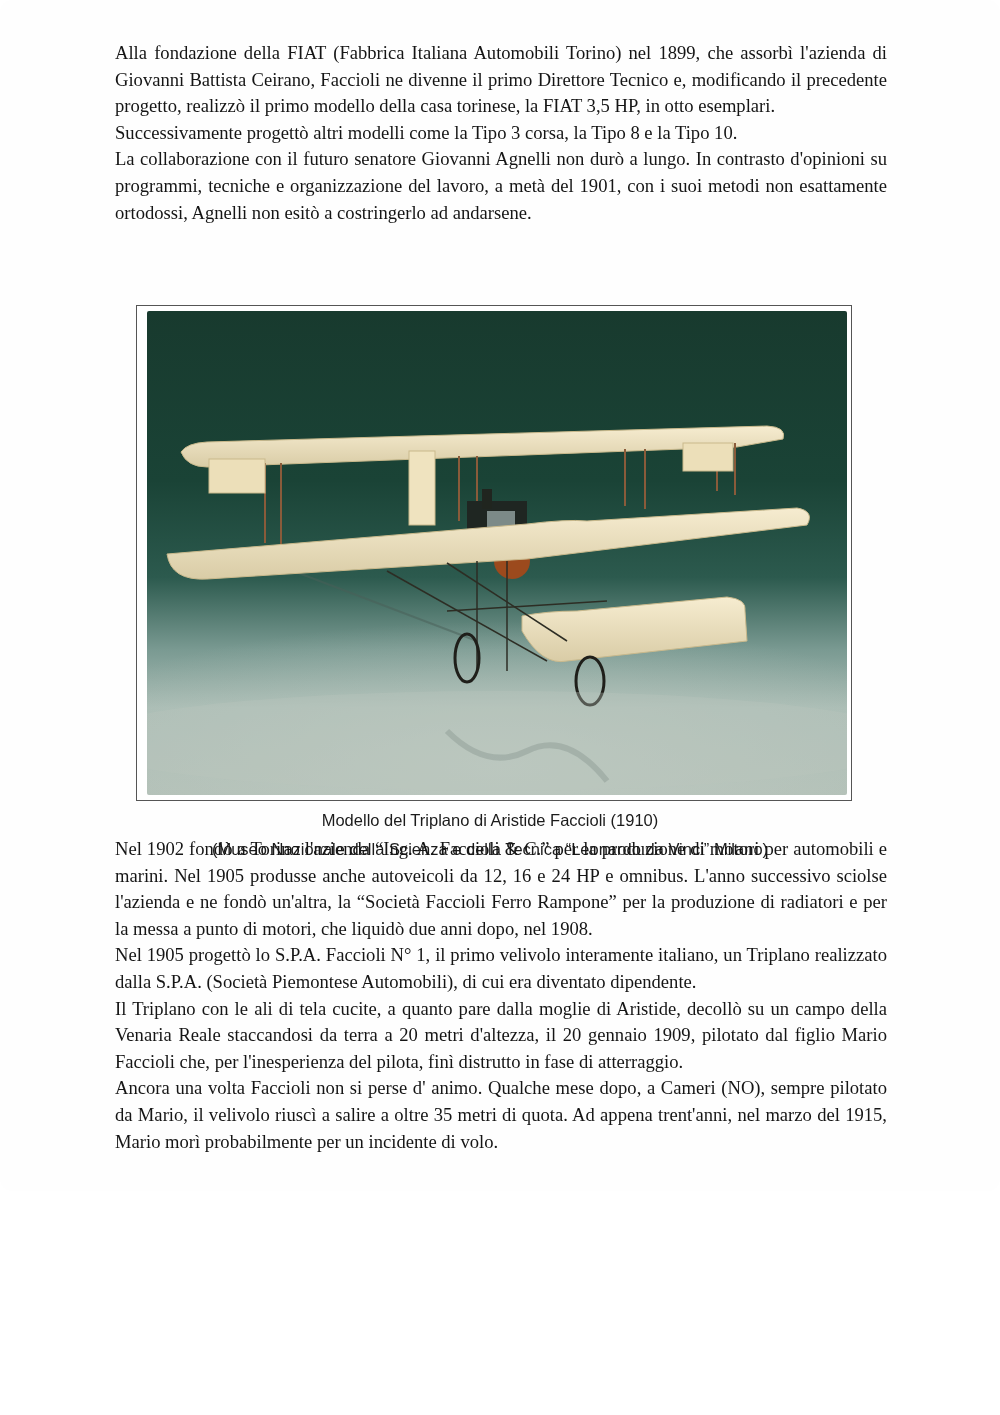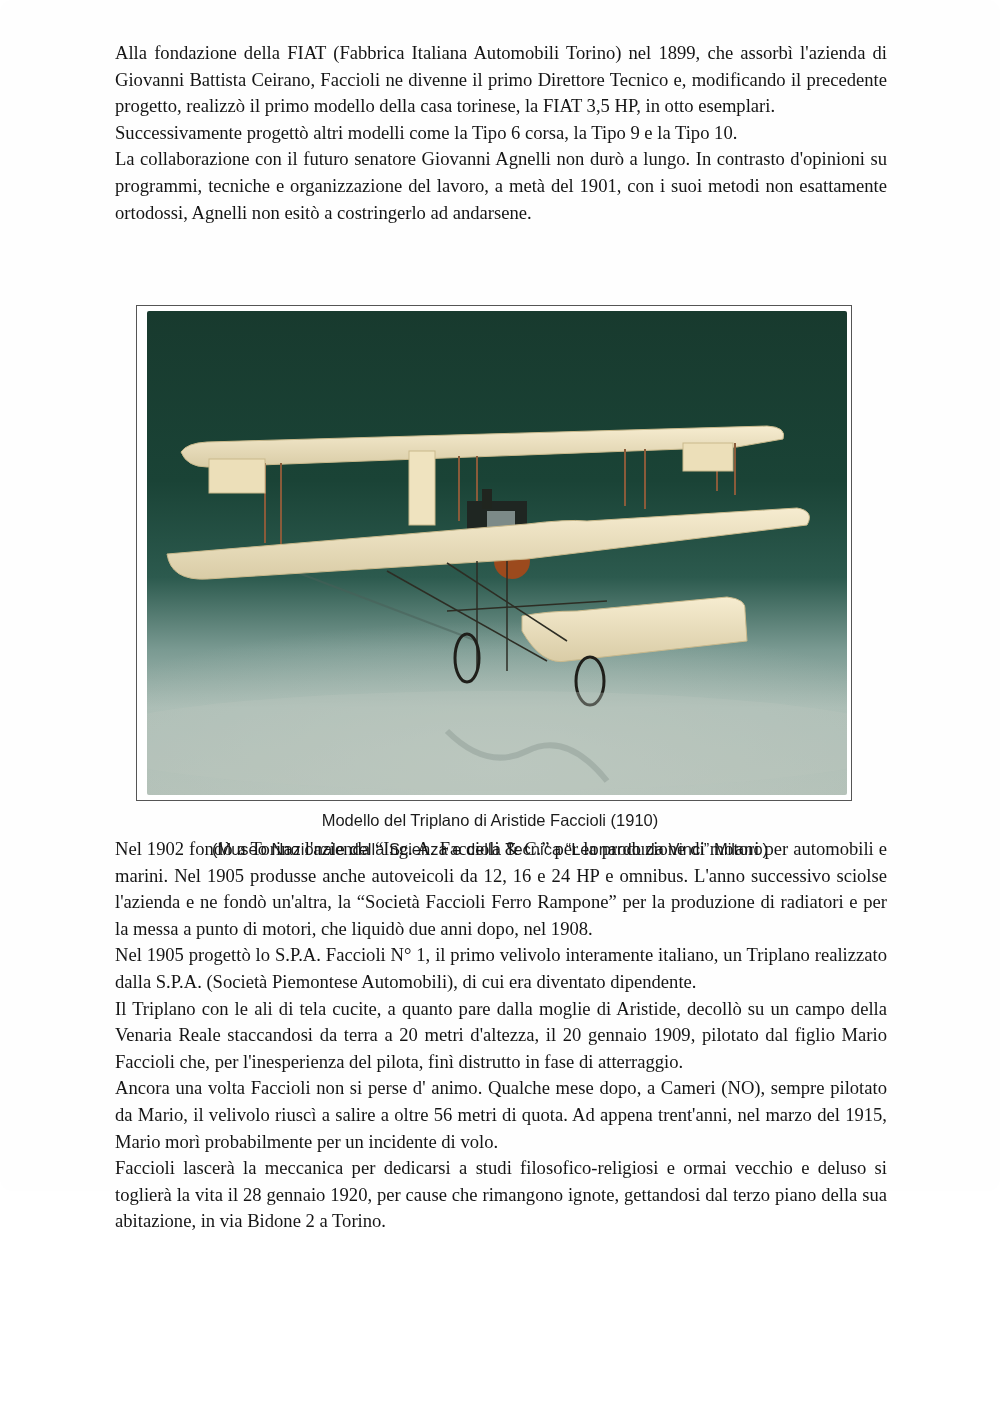--- a/index.html
+++ b/index.html
@@ -32,21 +32,21 @@
   .cap1 { top:811px; left:-10px; }
   .cap2 { top:840px; left:-10px; }
 </style>
 </head>
 <body>
 
 <div class="page">
 
   <div class="text-block block1">
     <p>Alla fondazione della FIAT (Fabbrica Italiana Automobili Torino) nel 1899, che assorbì l'azienda di Giovanni Battista Ceirano, Faccioli ne divenne il primo Direttore Tecnico e, modificando il precedente progetto, realizzò il primo modello della casa torinese, la FIAT 3,5 HP, in otto esemplari.</p>
-    <p>Successivamente progettò altri modelli come la Tipo 6 corsa, la Tipo 9 e la Tipo 10.</p>
+    <p>Successivamente progettò altri modelli come la Tipo 3 corsa, la Tipo 8 e la Tipo 10.</p>
     <p>La collaborazione con il futuro senatore Giovanni Agnelli non durò a lungo. In contrasto d'opinioni su programmi, tecniche e organizzazione del lavoro, a metà del 1901, con i suoi metodi non esattamente ortodossi, Agnelli non esitò a costringerlo ad andarsene.</p>
   </div>
 
   <div class="figure-frame">
     <div class="photo">
       <svg width="700" height="484" viewBox="0 0 700 484">
         <defs>
           <linearGradient id="wing" x1="0" y1="0" x2="0" y2="1">
             <stop offset="0" stop-color="#f6ecd0"></stop>
             <stop offset="1" stop-color="#d9cca6"></stop>
@@ -103,17 +103,16 @@
     </div>
   </div>
 
   <div class="caption cap1">Modello del Triplano di Aristide Faccioli (1910)</div>
   <div class="caption cap2">(Museo Nazionale della Scienza e della Tecnica “Leonardo da Vinci” Milano)</div>
 
   <div class="text-block block2">
     <p>Nel 1902 fondò a Torino l'azienda “Ing. A. Faccioli &amp; C.” per la produzione di motori per automobili e marini. Nel 1905 produsse anche autoveicoli da 12, 16 e 24 HP e omnibus. L'anno successivo sciolse l'azienda e ne fondò un'altra, la “Società Faccioli Ferro Rampone” per la produzione di radiatori e per la messa a punto di motori, che liquidò due anni dopo, nel 1908.</p>
     <p>Nel 1905 progettò lo S.P.A. Faccioli N° 1, il primo velivolo interamente italiano, un Triplano realizzato dalla S.P.A. (Società Piemontese Automobili), di cui era diventato dipendente.</p>
     <p>Il Triplano con le ali di tela cucite, a quanto pare dalla moglie di Aristide, decollò su un campo della Venaria Reale staccandosi da terra a 20 metri d'altezza, il 20 gennaio 1909, pilotato dal figlio Mario Faccioli che, per l'inesperienza del pilota, finì distrutto in fase di atterraggio.</p>
-    <p>Ancora una volta Faccioli non si perse d' animo. Qualche mese dopo, a Cameri (NO), sempre pilotato da Mario, il velivolo riuscì a salire a oltre 56 metri di quota. Ad appena trent'anni, nel marzo del 1915, Mario morì probabilmente per un incidente di volo.</p>
-    <p>Faccioli lascerà la meccanica per dedicarsi a studi filosofico-religiosi e ormai vecchio e deluso si toglierà la vita il 28 gennaio 1920, per cause che rimangono ignote, gettandosi dal terzo piano della sua abitazione, in via Bidone 2 a Torino.</p>
+    <p>Ancora una volta Faccioli non si perse d' animo. Qualche mese dopo, a Cameri (NO), sempre pilotato da Mario, il velivolo riuscì a salire a oltre 35 metri di quota. Ad appena trent'anni, nel marzo del 1915, Mario morì probabilmente per un incidente di volo.</p>
   </div>
 
 </div>
 
 </body></html>

